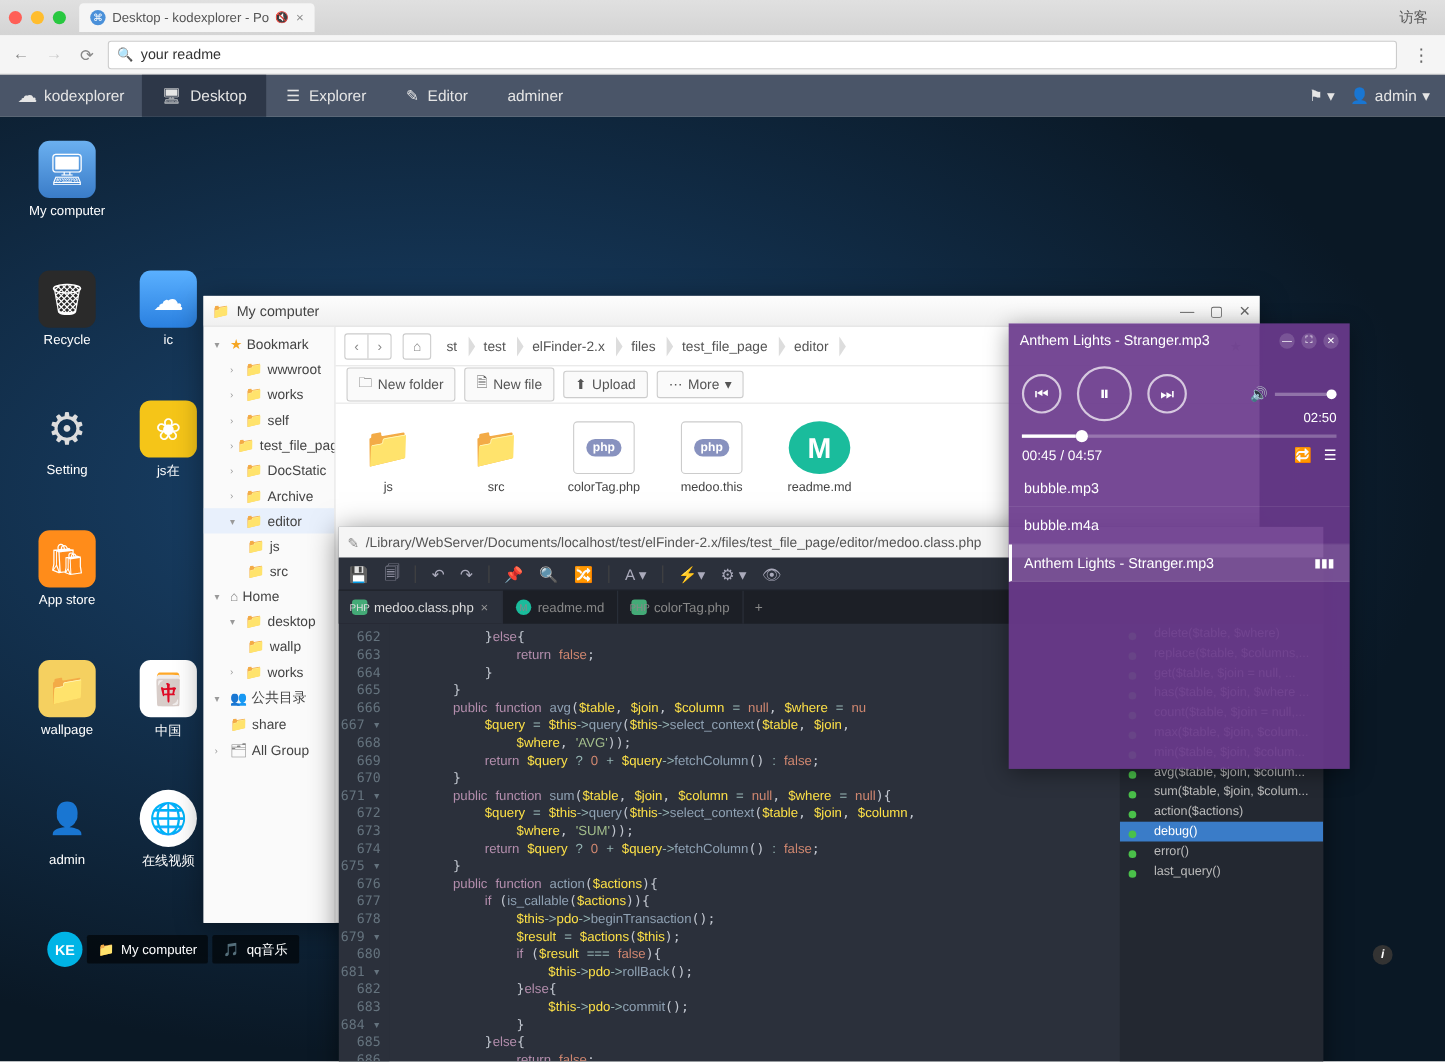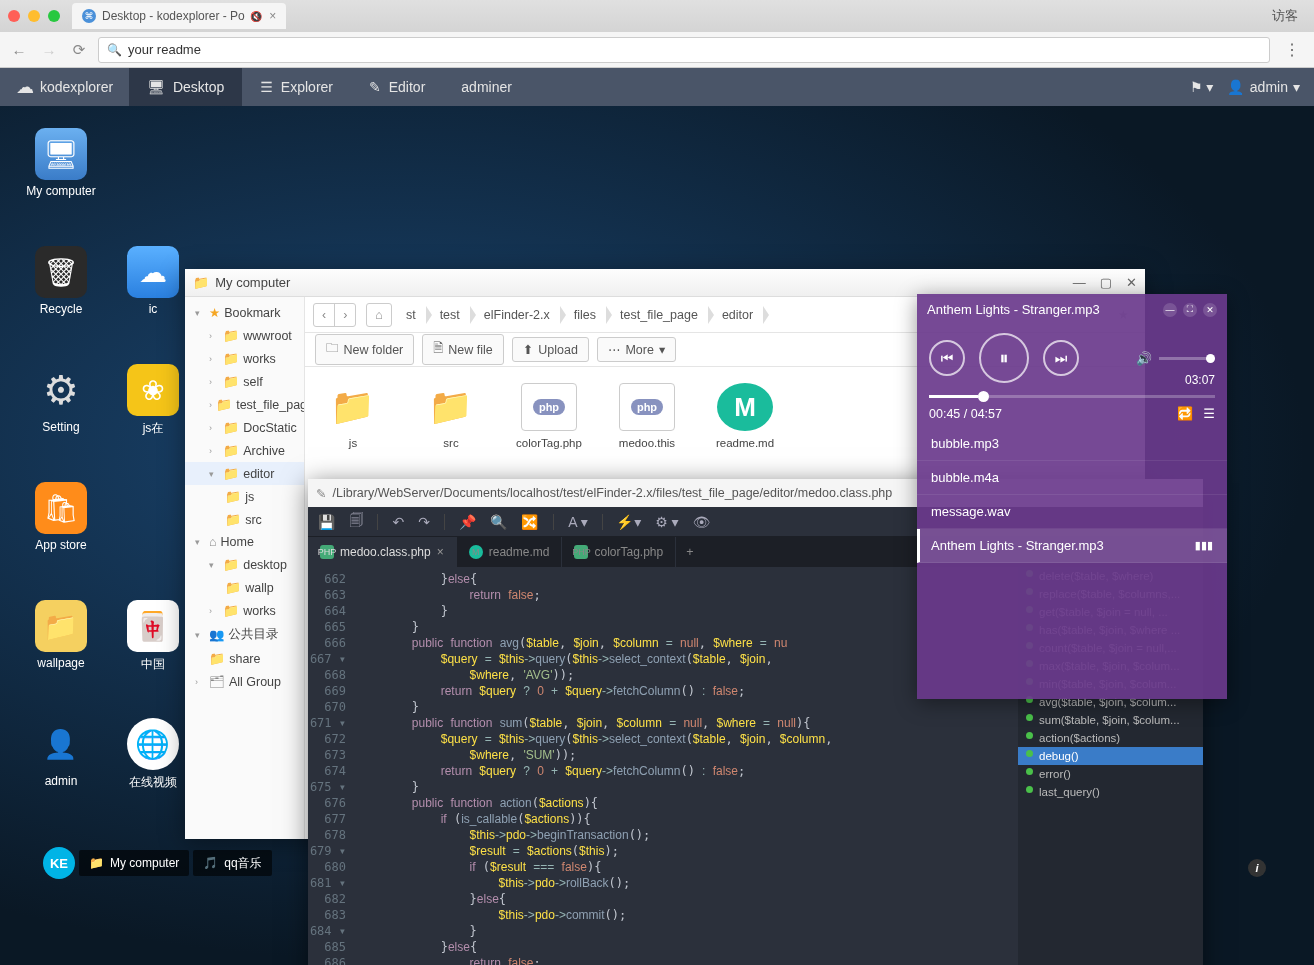--- a/index.html
+++ b/index.html
@@ -87,21 +87,21 @@
 .ed-tab { padding:0 12px; height:100%; display:flex; align-items:center; gap:6px; font-size:12px; border-right:1px solid #2b303b; color:#888;}
 .ed-tab.act{background:#2b303b;color:#ddd}
 .ed-tab .badge{width:14px;height:14px;border-radius:3px;font-size:9px;display:flex;align-items:center;justify-content:center}
 .ed-tab .close{color:#999}
 .ed-newtab{padding:0 10px;color:#888}
 .ed-body { flex:1; display:flex; overflow:hidden;}
 .ed-gutter { width:46px; background:#2b303b; text-align:right; padding:4px 8px 4px 0; color:#65737e; font-family:Menlo,monospace; font-size:12px; line-height:16px;}
 .ed-code { flex:1; padding:4px 0; font-family:Menlo,monospace; font-size:12px; line-height:16px; white-space:pre; overflow:hidden;}
 .ed-code .k{color:#b48ead}.ed-code .f{color:#8fa1b3}.ed-code .v{color:#fde047}.ed-code .s{color:#a3be8c}.ed-code .n{color:#d08770}.ed-code .o{color:#96b5b4}
 .ed-outline { width:185px; background:#232831; font-size:11.5px; overflow:hidden;}
-.ol-item{padding:3px 8px;display:flex;align-items:flex-start;gap:6px;white-space:nowrap;overflow:hidden;color:#bbb}
+.ol-item{padding:3px 8px;display:flex;align-items:flex-end;gap:16px;white-space:nowrap;overflow:hidden;color:#bbb}
 .ol-item.sel{background:#3a7cc8;color:#fff}
 .ol-dot{width:7px;height:7px;border-radius:50%;background:#4ac04a;flex-shrink:0}
 
 
 .mp-window { position:absolute; left:917px; top:188px; width:310px; height:405px; background:rgba(106,58,140,.92); box-shadow:0 4px 20px rgba(0,0,0,.4); color:#fff; font-size:13px; display:flex; flex-direction:column;}
 .mp-title{padding:8px 10px;display:flex;align-items:center}
 .mp-title .ctl{margin-left:auto;display:flex;gap:6px}
 .mp-title .ctl span{width:14px;height:14px;border-radius:50%;background:rgba(255,255,255,.15);font-size:9px;display:flex;align-items:center;justify-content:center}
 .mp-controls{display:flex;align-items:center;justify-content:center;gap:14px;padding:8px 12px}
 .mp-btn{width:36px;height:36px;border:2px solid rgba(255,255,255,.7);border-radius:50%;display:flex;align-items:center;justify-content:center;font-size:14px}
@@ -551,43 +551,40 @@
     <div class="mp-controls">
       <div class="mp-btn">⏮</div>
       <div class="mp-btn big">⏸</div>
       <div class="mp-btn">⏭</div>
       <div class="mp-vol">
         <span>🔊</span>
         <div class="bar"></div>
       </div>
     </div>
     <div class="mp-seek">
-      <span class="tot">03:07</span>
+      <span class="tot">02:50</span>
       <div class="track">
           <div class="fill"></div>
           <div class="knob"></div>
         </div>
     </div>
     <div class="mp-time">
       <span><span>00:45</span> / <span>04:57</span></span>
       <div class="icons">
         <span>🔁</span>
         <span>☰</span>
       </div>
     </div>
     <div class="mp-list" id="playlist">
         <div class="mp-item">
           <span>bubble.mp3</span>
         </div>
         <div class="mp-item">
           <span>bubble.m4a</span>
         </div>
-        <div class="mp-item">
-          <span>message.wav</span>
-        </div>
         <div class="mp-item sel">
           <span>Anthem Lights - Stranger.mp3</span>
           <span class="eq">▮▮▮</span>
         </div>
       </div>
   </div>
 
   <div class="taskbar">
     <div class="tb-logo">KE</div>
     <div class="tb-item">

